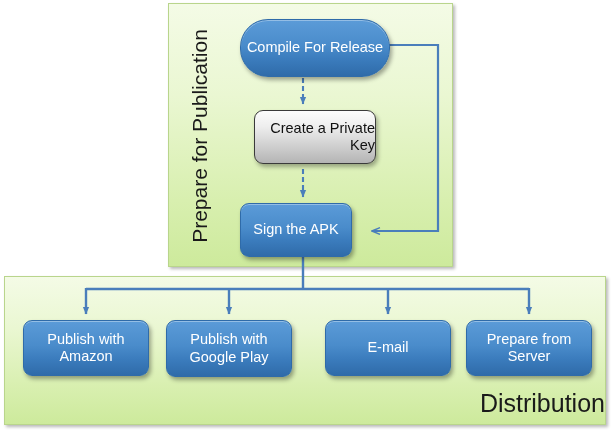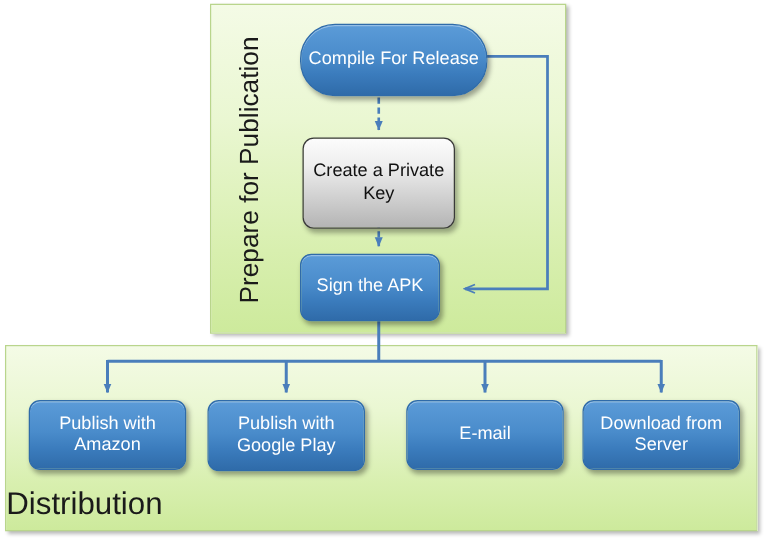--- a/index.html
+++ b/index.html
@@ -50,21 +50,21 @@
     font-size: 21px;
     color: #1a1a1a;
     letter-spacing: 0px;
     white-space: nowrap;
   }
   .panel-label-bottom {
     position: absolute;
     left: 0;
     right: 0;
     bottom: 6px;
-    text-align: left;
+    text-align: right;
     font-size: 25px;
     color: #1a1a1a;
     margin-top: 44px;
   }
 
   
   .node {
     position: absolute;
     box-sizing: border-box;
     border-radius: 9px;
@@ -85,21 +85,21 @@
   }
   .node-gray {
     background: linear-gradient(to bottom, #fcfcfc 0%, #eeeeee 30%, #c9c9c9 75%, #b4b4b4 100%);
     border: 1px solid #3a3a3a;
     color: #111111;
     font-size: 14.5px;
     box-shadow: 2px 3px 4px rgba(0,0,0,0.32);
   }
 
   #node-compile   { left: 240px; top: 19px;  width: 150px; height: 58px; border-radius: 28px; }
-  #node-key       { left: 242px; top: 110px; width: 122px; height: 73px; }
+  #node-key       { left: 254px; top: 110px; width: 122px; height: 54px; text-align: right; }
   #node-sign      { left: 240px; top: 203px; width: 112px; height: 54px; }
 
   #node-amazon    { left: 23px;  top: 320px; width: 126px; height: 56px; }
   #node-google    { left: 166px; top: 320px; width: 126px; height: 57px; }
   #node-email     { left: 325px; top: 320px; width: 126px; height: 56px; }
   #node-download  { left: 466px; top: 320px; width: 126px; height: 56px; }
 
   
   #connectors {
     position: absolute;
@@ -171,13 +171,13 @@
 <div class="node node-gray" id="node-key">Create a Private Key</div>
 
 <div class="node node-blue" id="node-sign">Sign the APK</div>
 
 <div class="node node-blue" id="node-amazon">Publish with Amazon</div>
 
 <div class="node node-blue" id="node-google">Publish with Google Play</div>
 
 <div class="node node-blue" id="node-email">E-mail</div>
 
-<div class="node node-blue" id="node-download">Download from Server</div>
+<div class="node node-blue" id="node-download">Prepare from Server</div>
 
 </body></html>

